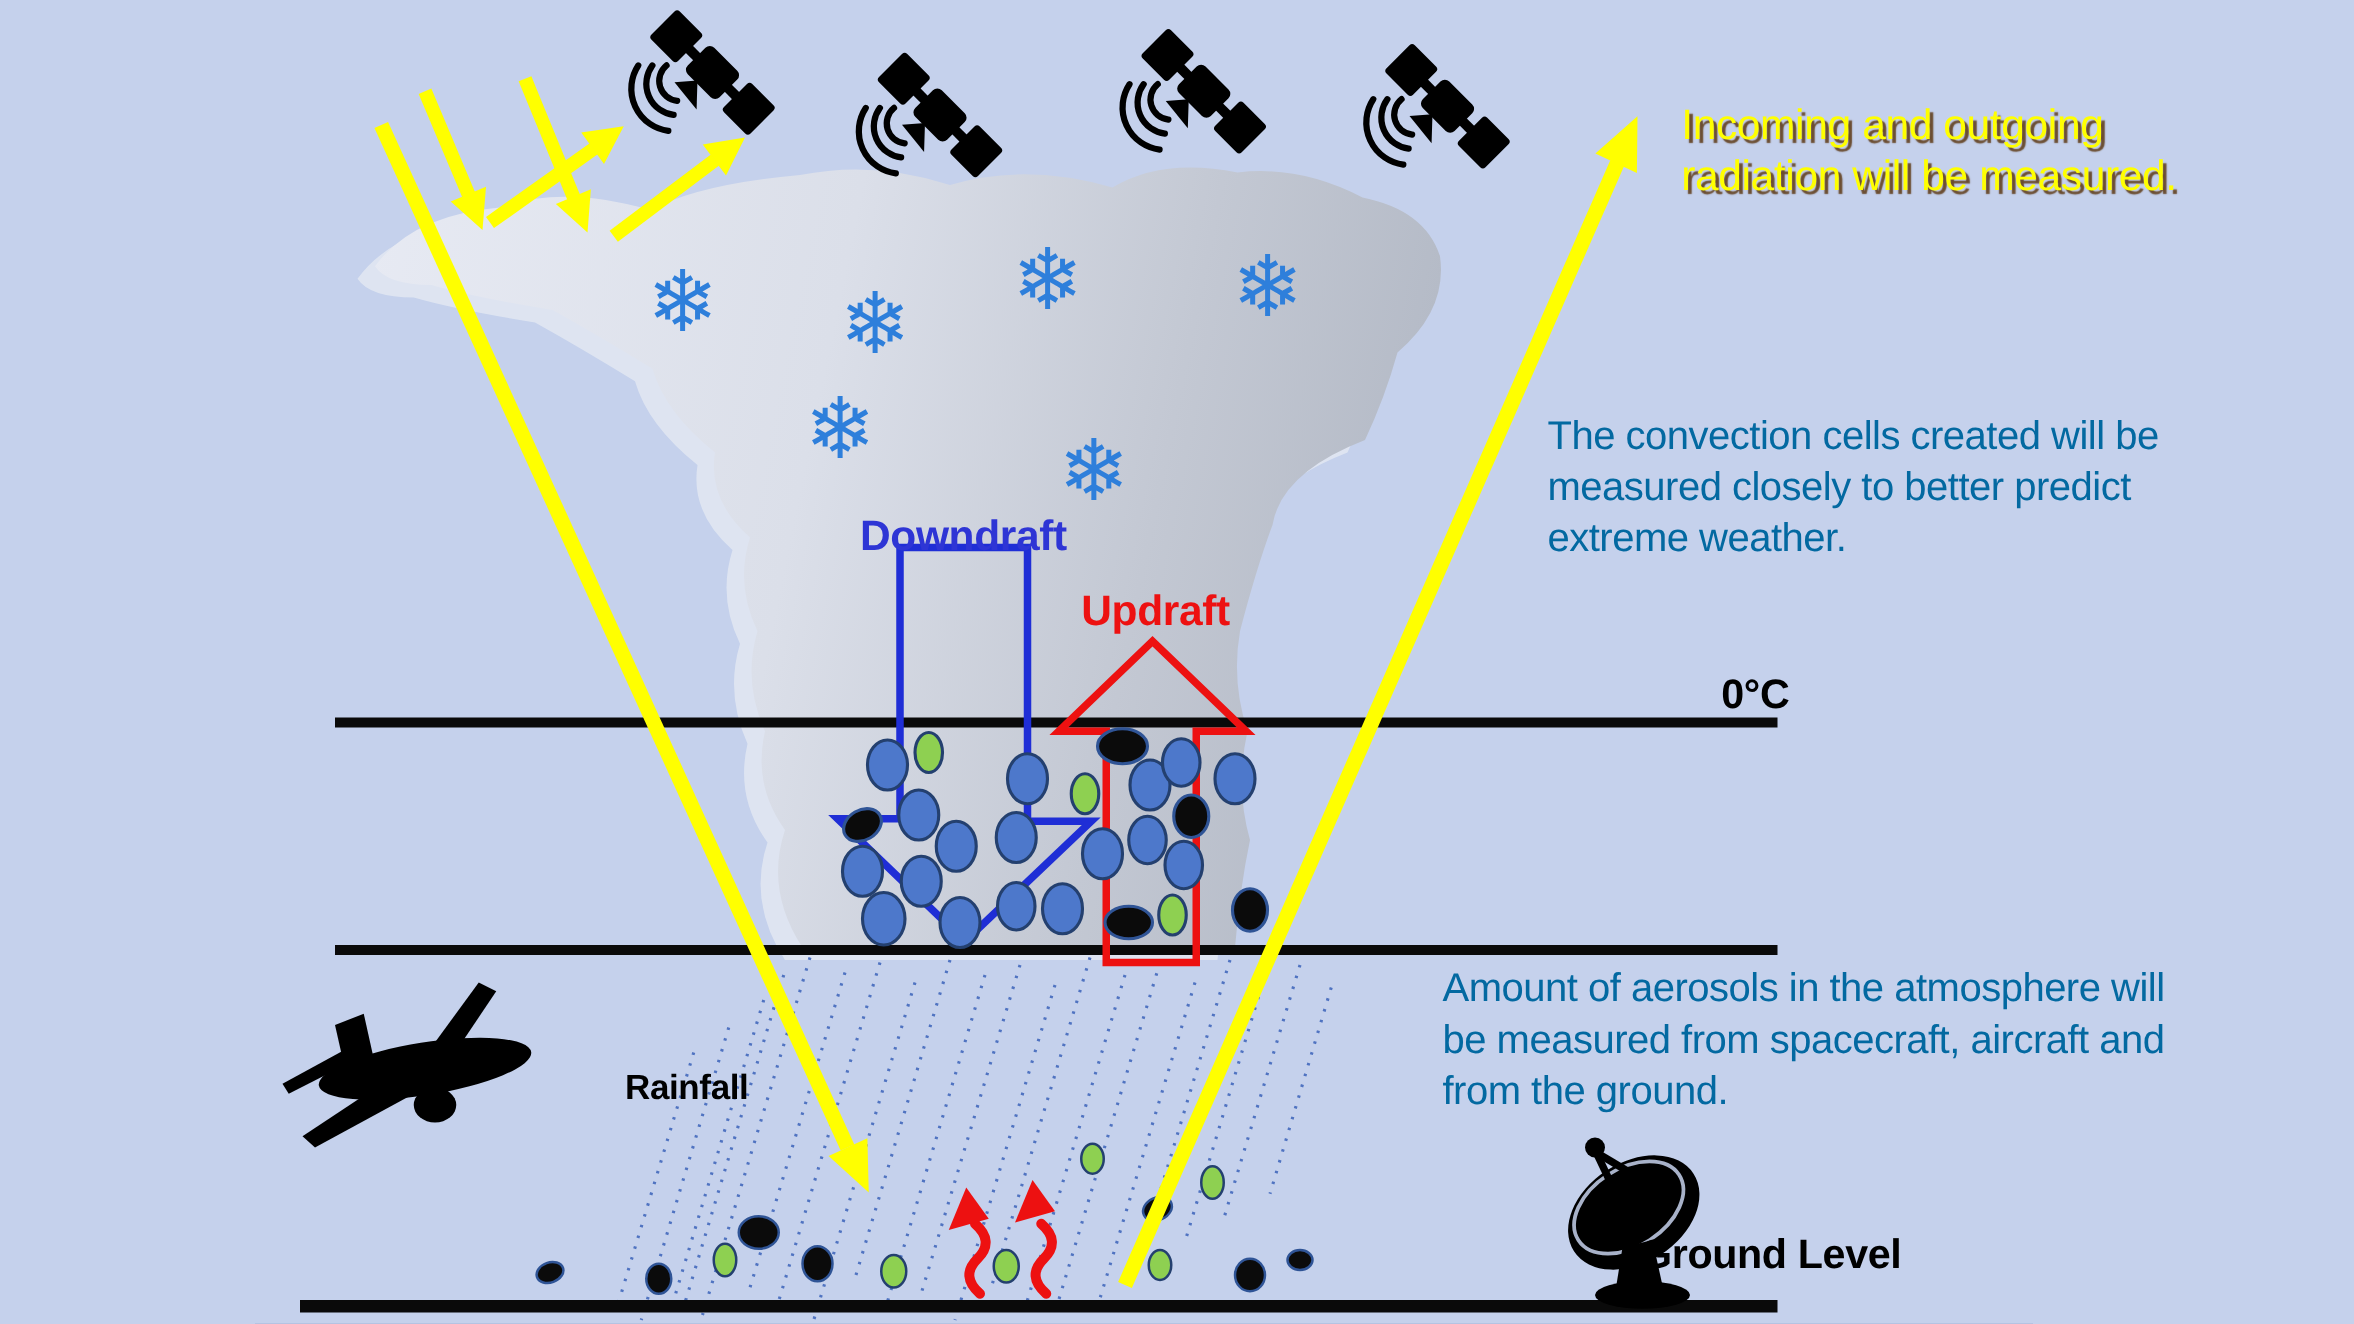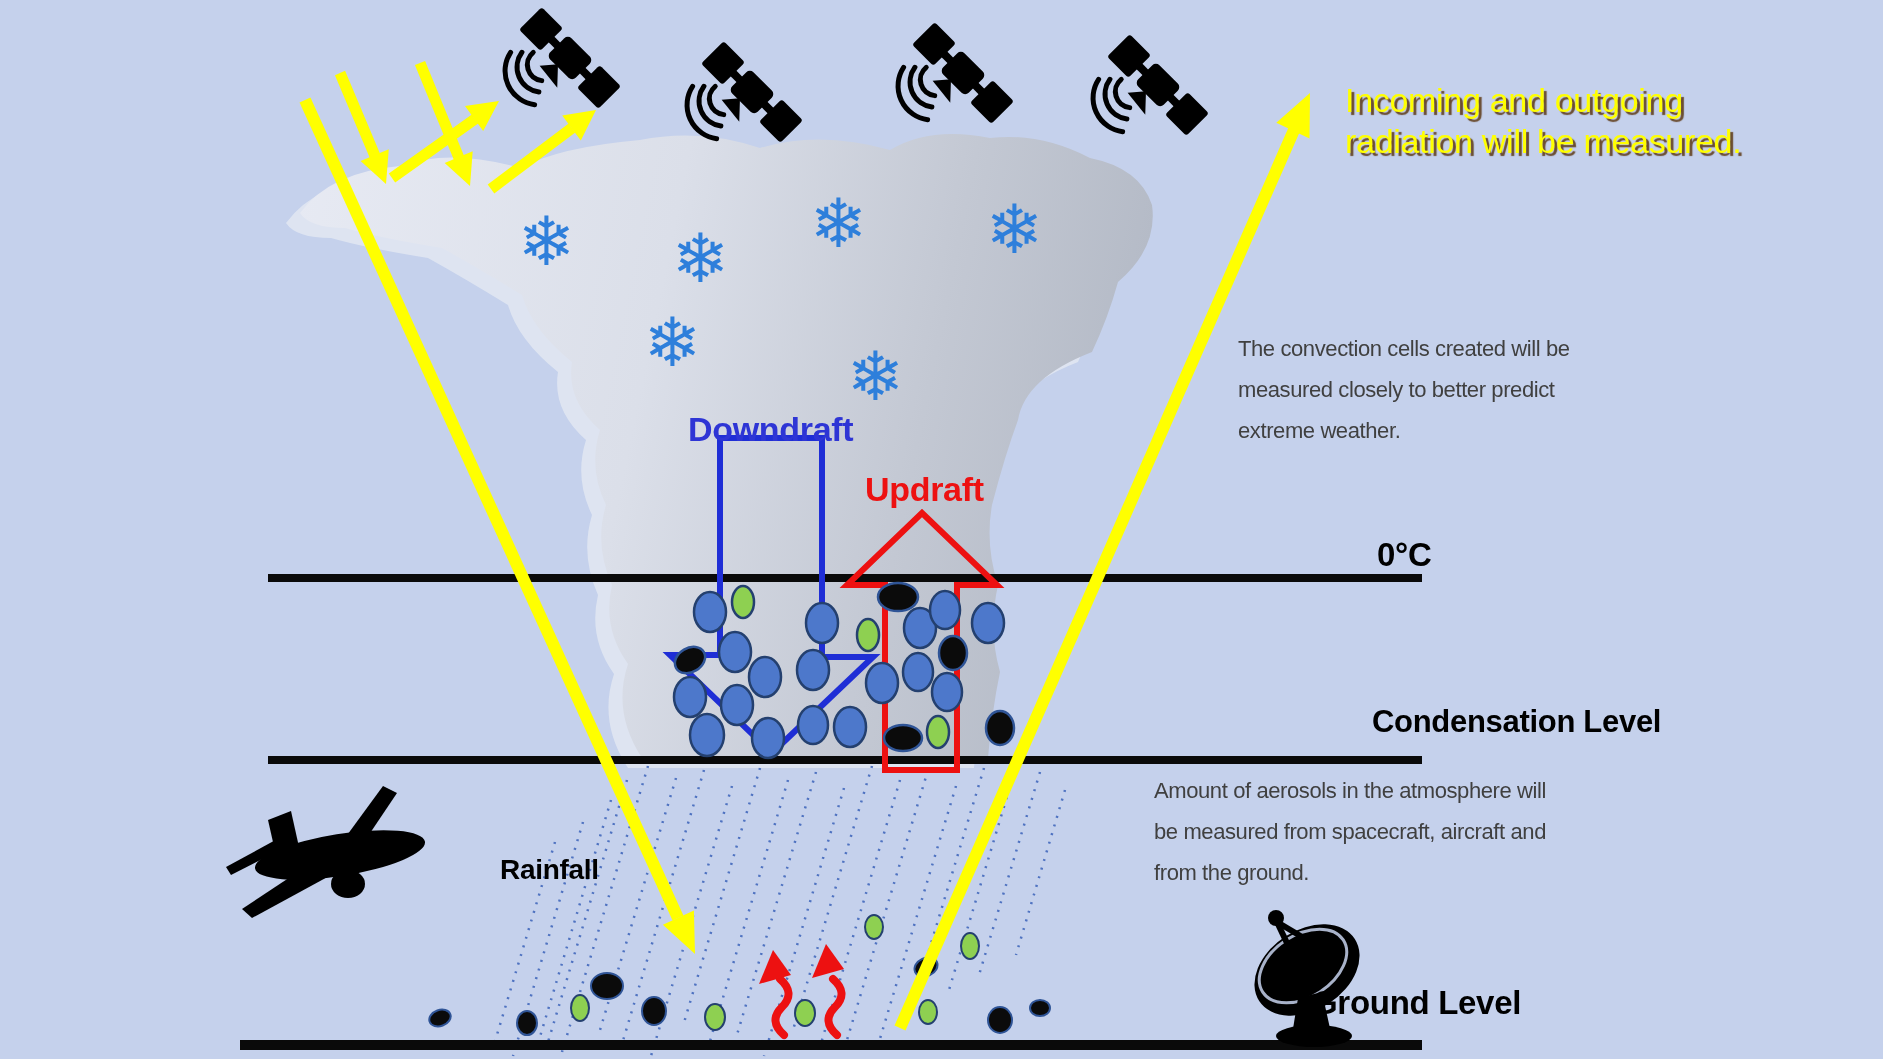--- a/index.html
+++ b/index.html
@@ -9,21 +9,21 @@
   }
   .stage svg{position:absolute;left:0;top:0;}
   .txt{position:absolute;white-space:pre-line;}
   .heading{
     left:1345px;top:80px;width:500px;
     font-size:34px;font-weight:normal;line-height:41px;color:#ffff00;
     letter-spacing:-0.3px;
     text-shadow:3px 3px 1px rgba(96,62,28,0.9);
   }
   .para{
-    font-size:22px;line-height:41px;color:#404040;letter-spacing:-0.4px;
+    font-size:32px;line-height:41px;color:#0369a1;letter-spacing:-0.4px;
   }
   .para.convection{left:1238px;top:328px;width:560px;}
   .para.aerosols{left:1154px;top:770px;width:660px;}
   .lbl{
     font-size:31px;font-weight:bold;color:#000000;letter-spacing:-0.3px;
   }
   .lbl.zeroc{left:1377px;top:536px;font-size:33px;}
   .lbl.cond{left:1372px;top:704px;}
   .lbl.ground{left:1312px;top:984px;font-size:33px;}
   .lbl.rainfall{left:500px;top:854px;font-size:28px;}
@@ -230,16 +230,15 @@
 from the ground.</div>
 
   <div class="txt lbl downdraft">Downdraft</div>
 
   <div class="txt lbl updraft">Updraft</div>
 
   <div class="txt lbl rainfall">Rainfall</div>
 
   <div class="txt lbl zeroc">0°C</div>
 
-  <div class="txt lbl cond">Condensation Level</div>
 
   <div class="txt lbl ground">Ground Level</div>
 </div>
 
 </body></html>

